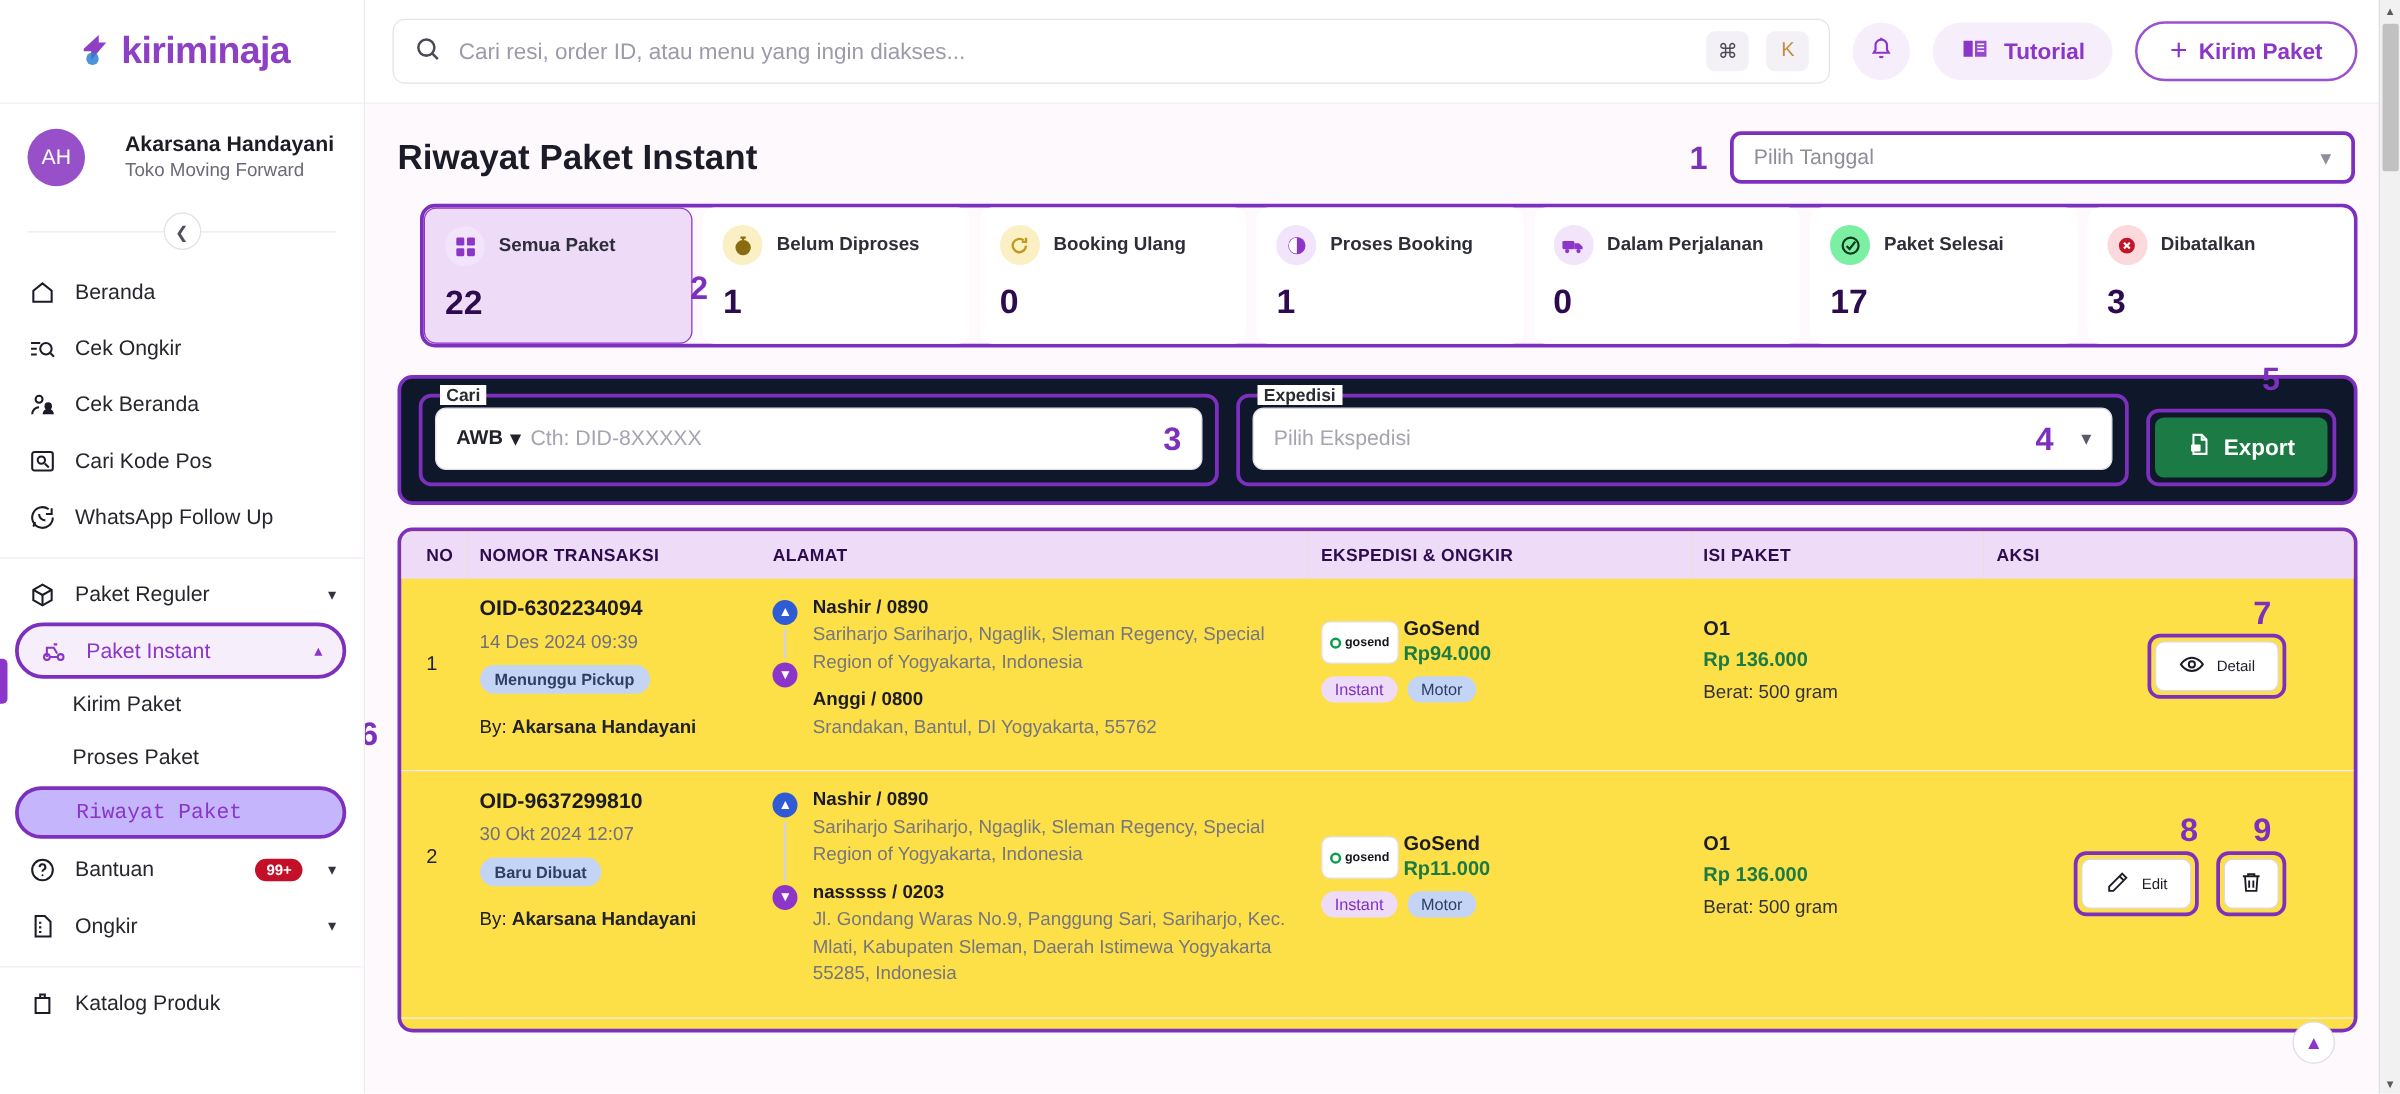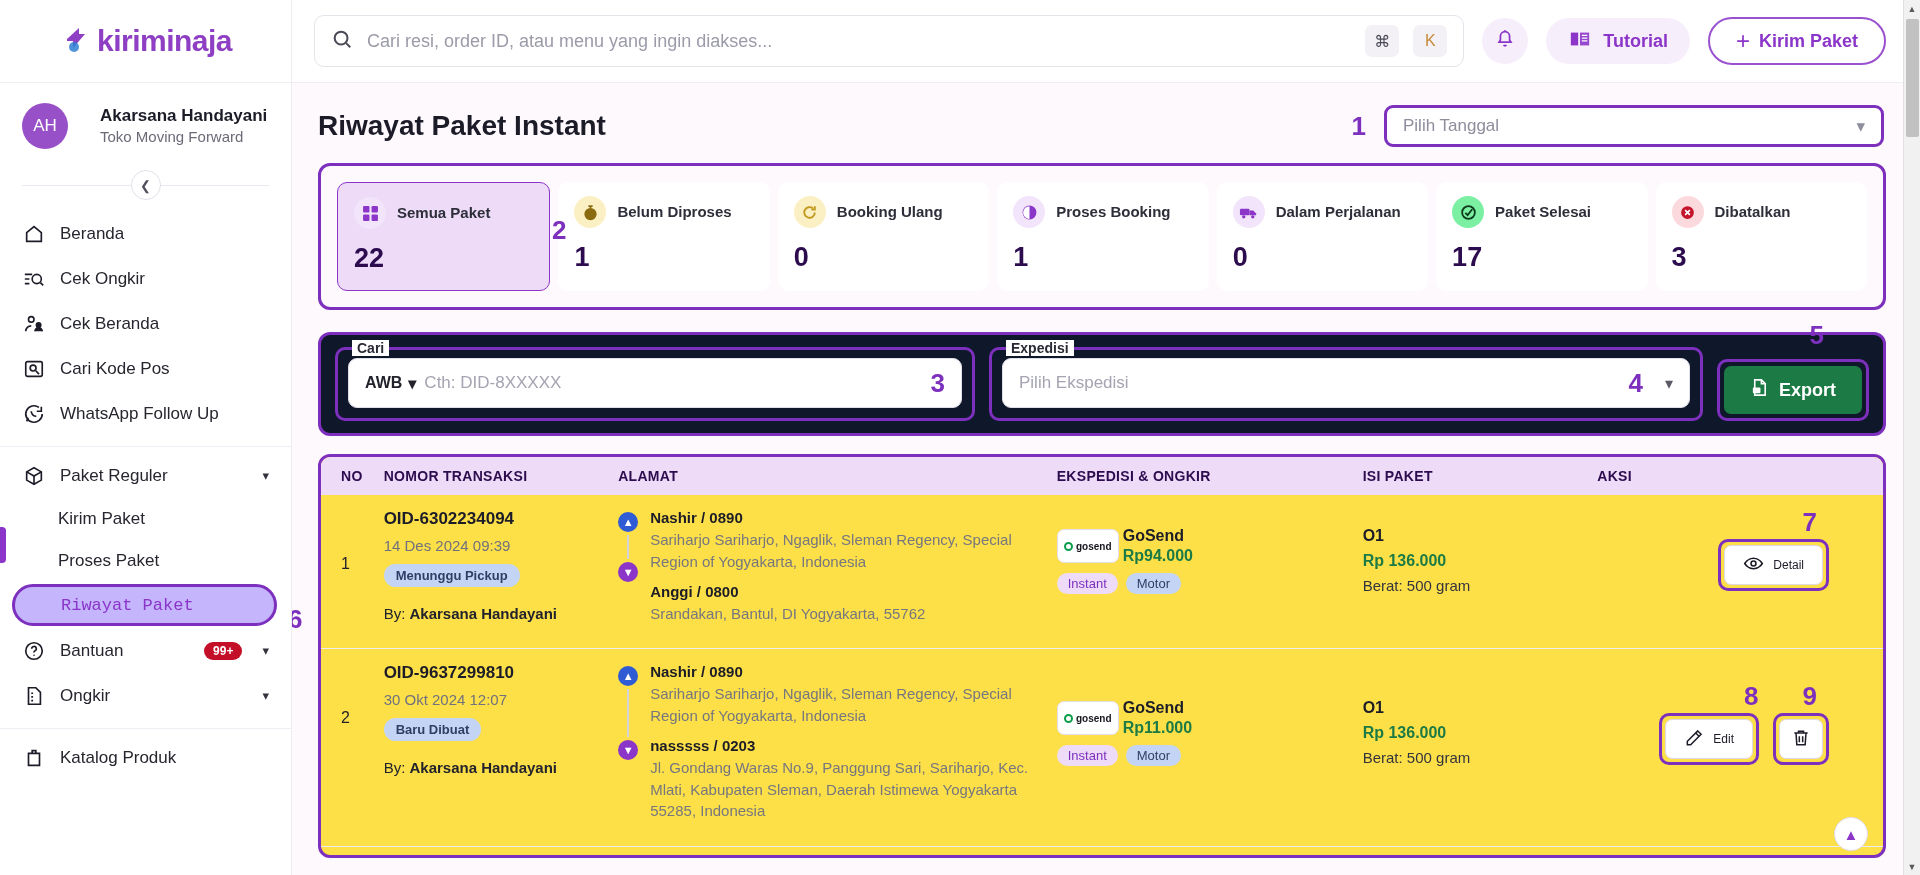--- a/index.html
+++ b/index.html
@@ -123,22 +123,22 @@
   .marker {
     font-size: 26px; font-weight: bold; color: #7d30bd; line-height: 1;
   }
   .date-picker {
     width: 500px; height: 42px; border: 3px solid #7d30bd; border-radius: 9px;
     background: #fff; display: flex; align-items: center; justify-content: space-between;
     padding: 0 16px; font-size: 17px; color: #8d8d9c; cursor: pointer;
   }
 
   .stat-wrap {
-    margin: 6px 34px 0 26px; border: 3px solid #7d30bd; border-radius: 12px;
-    padding: 16px; display: flex; gap: 8px; background: transparent;
+    margin: 6px 34px 0 44px; border: 3px solid #7d30bd; border-radius: 12px;
+    padding: 0; display: flex; gap: 8px; background: transparent;
   }
   .stat-card {
     flex: 1; background: #fff; border-radius: 10px; padding: 14px 16px 16px 16px;
     cursor: pointer; min-height: 104px;
   }
   .stat-card.sel { background: #eddbf7; border: 1px solid #8b35c9; }
   .stat-top { display: flex; align-items: center; gap: 11px; }
   .stat-ico {
     width: 32px; height: 32px; border-radius: 50%; flex: 0 0 32px;
     display: flex; align-items: center; justify-content: center;
@@ -362,20 +362,33 @@
               <path d="M12 3l8 4.5v9L12 21l-8-4.5v-9z"></path>
               <path d="M4 7.5l8 4.5 8-4.5"></path>
               <path d="M12 12v9"></path>
             </svg>
         </span>
         <span class="label">Paket Reguler</span>
         <span class="chev">▾</span>
       </div>
 
       <div class="active-bar"></div>
+      <div class="nav-item active-parent">
+        <span class="ico">
+          <svg width="22" height="22" viewBox="0 0 24 24" fill="none" stroke="#8b35c9" stroke-width="1.8">
+              <circle cx="6" cy="17" r="2.5"></circle>
+              <circle cx="18" cy="17" r="2.5"></circle>
+              <path d="M8.5 17h7"></path>
+              <path d="M6 17V9h6l3 5"></path>
+              <path d="M12 6h3"></path>
+            </svg>
+        </span>
+        <span class="label">Paket Instant</span>
+        <span class="chev">▴</span>
+      </div>
 
       <div class="sub-item">Kirim Paket</div>
       <div class="sub-item">Proses Paket</div>
       <div class="sub-item active">Riwayat Paket</div>
 
       <div class="nav-item">
         <span class="ico">
           <svg width="22" height="22" viewBox="0 0 24 24" fill="none" stroke="#1c1c28" stroke-width="1.8">
               <circle cx="12" cy="12" r="9"></circle>
               <path d="M9.5 9.5a2.5 2.5 0 1 1 3.3 2.4c-.6.2-.8.7-.8 1.3v.4"></path>

